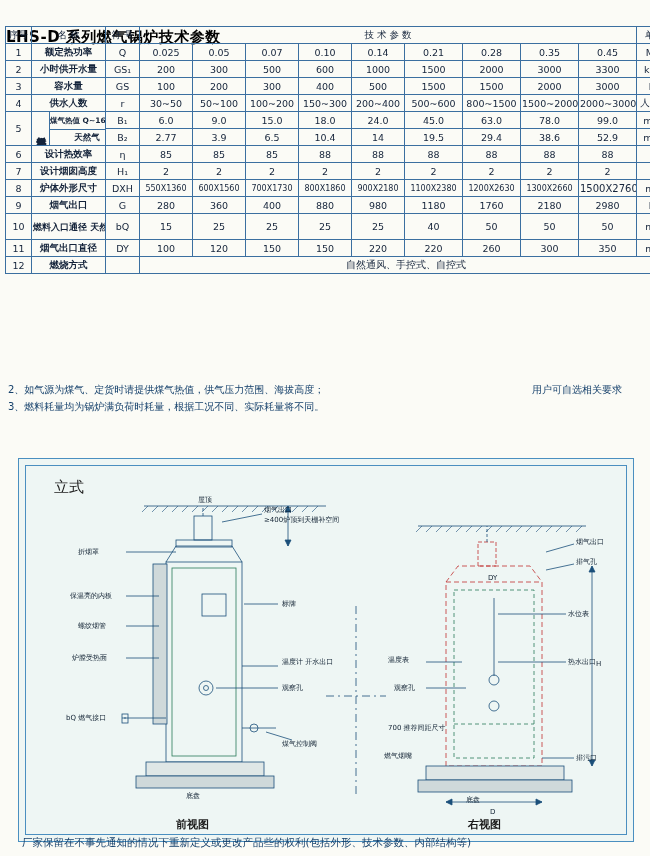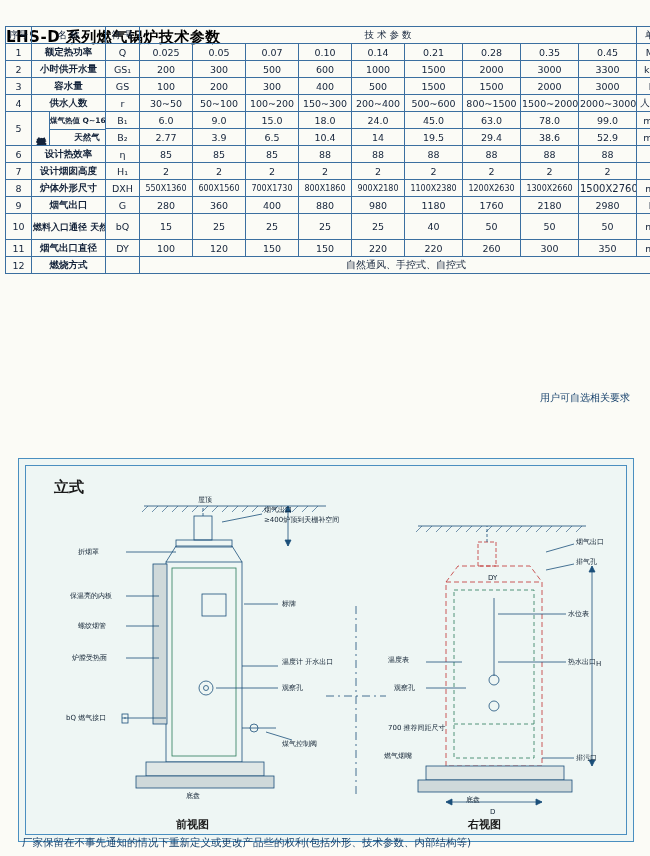--- a/index.html
+++ b/index.html
@@ -37,37 +37,37 @@
   }
   td.hd{font-weight:normal;font-size:10px;}
   td.nm{font-size:10px;font-weight:bold;text-align:center;}
   td.sym{font-size:10px;}
   .notes{
     position:absolute;left:8px;top:381px;width:634px;
     font-size:10px;color:#15406b;line-height:17px;
   }
   .notes .line{display:block;}
   .notes .right{
-    position:absolute;right:12px;top:0px;color:#15406b;margin-top:8px;
+    position:absolute;right:20px;top:0px;color:#15406b;
   }
   
   .panel{
     position:absolute;left:18px;top:458px;
     width:614px;height:382px;
     border:1px solid #4a8fc0;
     background:#eef6f4;
   }
   .panel-inner{
     position:absolute;left:6px;top:6px;right:6px;bottom:6px;
     border:1px solid #4a8fc0;
     background:#eef6f4;
   }
   .vlabel{
     position:absolute;left:28px;top:12px;
-    font-size:15px;font-weight:bold;color:#1a1a1a;
+    font-size:15px;font-weight:normal;color:#1a1a1a;
   }
   .dwg{position:absolute;left:0;top:0;width:602px;height:370px;}
   .foot{
     position:absolute;left:22px;top:836px;
     font-size:10.5px;color:#15406b;
   }
   .lbl{font-size:7px;fill:#123;}
 </style>
 </head>
 <body>
@@ -300,20 +300,22 @@
     <tr>
       <td>12</td>
       <td class="nm">燃烧方式</td>
       <td class="sym"></td>
       <td colspan="10" style="font-size:10px">自然通风、手控式、自控式</td>
     </tr>
   </tbody>
 </table>
 
 <div class="notes">
+  <span class="line">2、如气源为煤气、定货时请提供煤气热值，供气压力范围、海拔高度；</span>
+  <span class="line">3、燃料耗量均为锅炉满负荷时耗量，根据工况不同、实际耗量将不同。</span>
   <span class="right">用户可自选相关要求</span>
 </div>
 
 <div class="panel">
   <div class="panel-inner">
     <div class="vlabel">立式</div>
     <svg class="dwg" viewBox="0 0 602 370">
       <g stroke="#1b4f7a" fill="none" stroke-width="0.8">
 
         <line x1="118" y1="40" x2="300" y2="40"></line>

